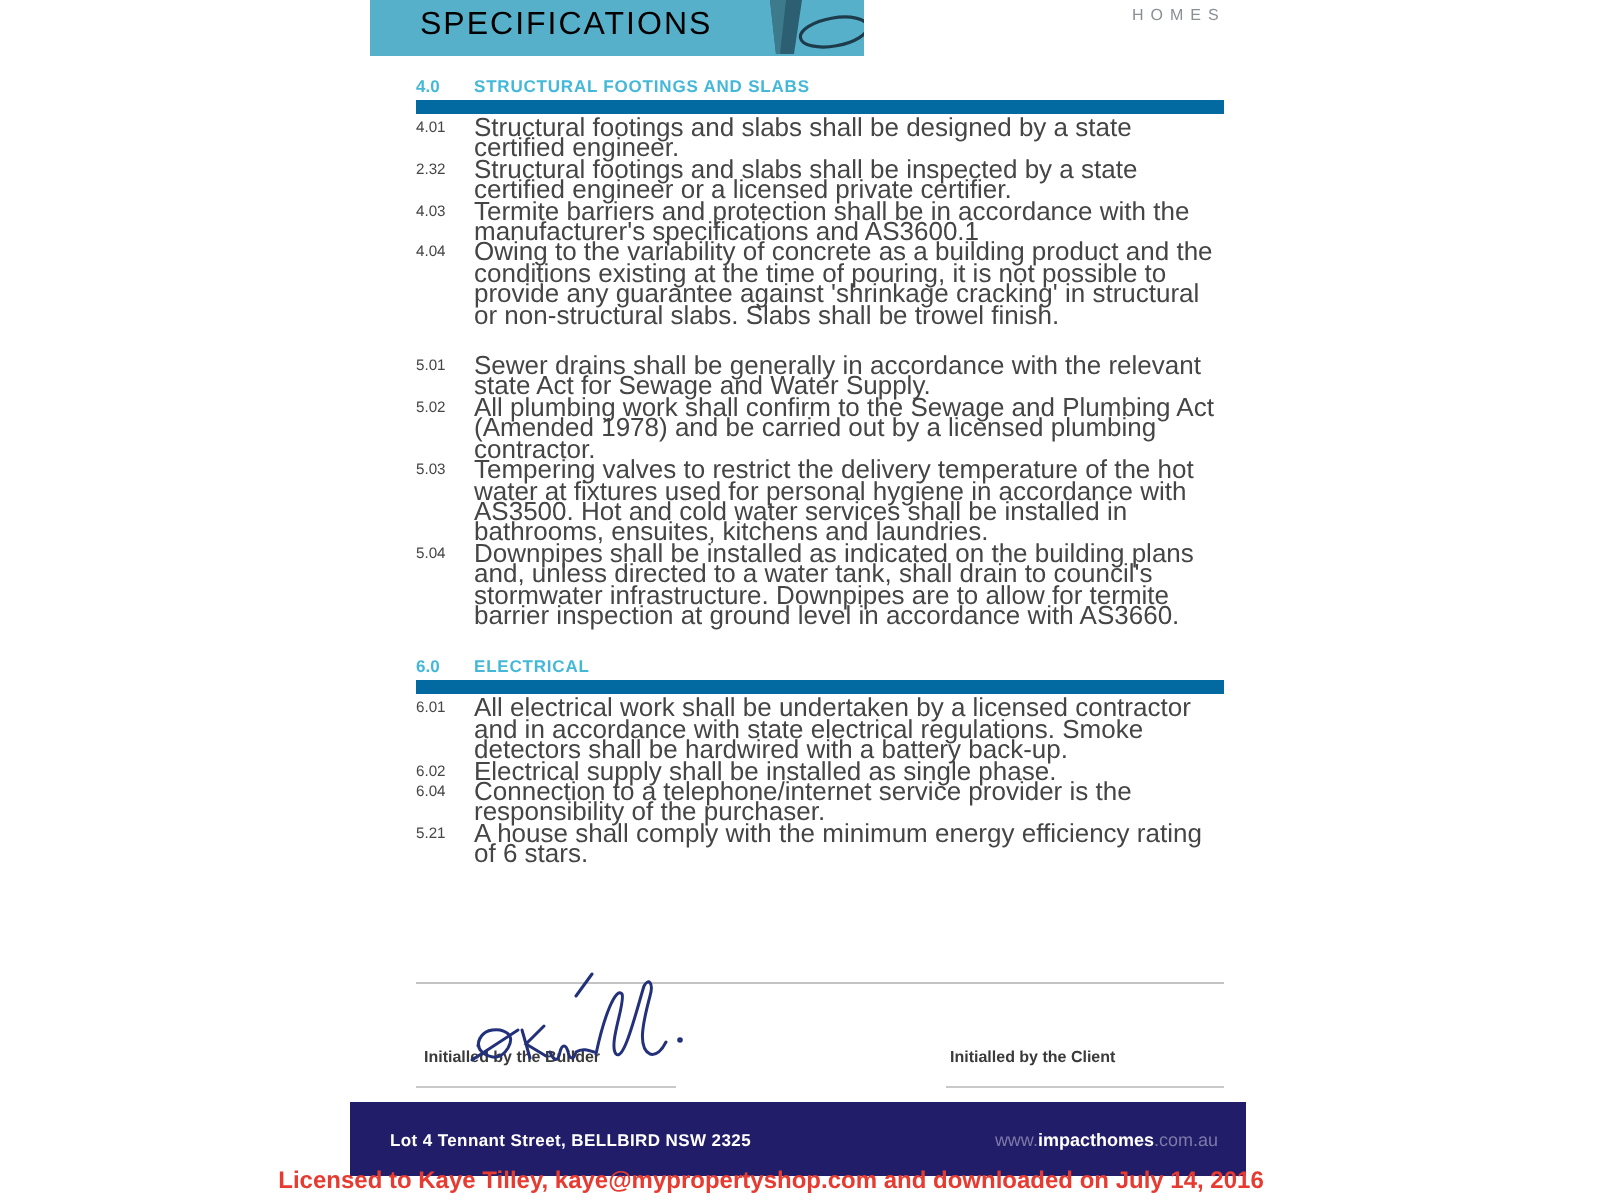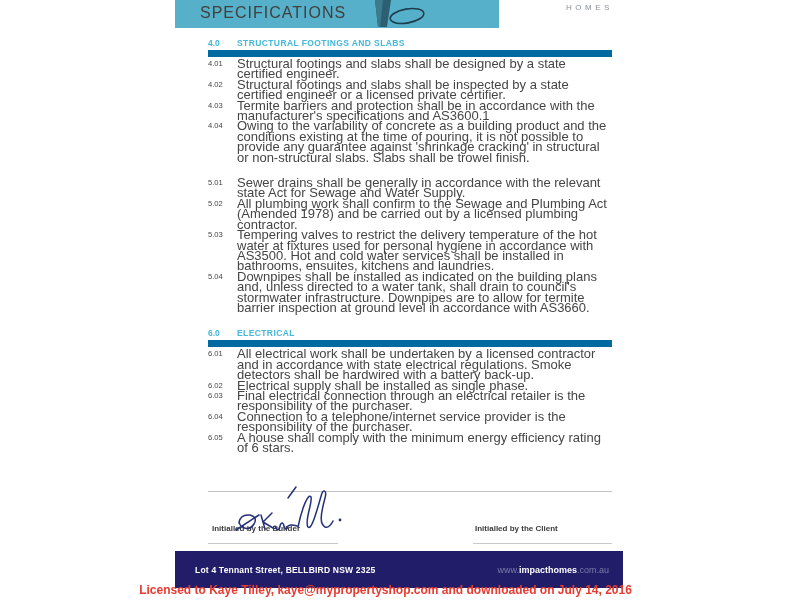--- a/index.html
+++ b/index.html
@@ -2,22 +2,22 @@
 <html><head>
 <meta charset="utf-8">
 <style>
   html,body { margin:0; padding:0; background:#ffffff; }
   .page {
     position:relative; width:800px; height:600px; background:#ffffff;
     font-family:"Liberation Sans", sans-serif; overflow:hidden;
   }
   
   .banner {
-    position:absolute; left:175px; top:0; width:324px; height:28px;
-    background:#57b0c9; color:#404040; overflow:hidden;
+    position:absolute; left:185px; top:0; width:247px; height:28px;
+    background:#57b0c9; color:#000000; overflow:hidden;
   }
   .banner-title {
     position:absolute; left:25px; top:0; line-height:26px;
     font-size:16px; letter-spacing:1px; font-weight:400;
   }
   .pen-art { position:absolute; left:190px; top:0; }
   .brand {
     position:absolute; left:538px; top:3px; font-size:8px;
     letter-spacing:3.5px; color:#8a8f94; font-weight:400;margin-left:28px;
   }
@@ -78,21 +78,21 @@
     <div class="section">
       <div class="section-heading">
         <span class="sec-num">4.0</span>
         <span class="sec-title">STRUCTURAL FOOTINGS AND SLABS</span>
       </div>
       <div class="item">
         <span class="item-num">4.01</span>
         <span class="item-text">Structural footings and slabs shall be designed by a state certified engineer.</span>
       </div>
       <div class="item">
-        <span class="item-num">4.02</span>
+        <span class="item-num">2.32</span>
         <span class="item-text">Structural footings and slabs shall be inspected by a state certified engineer or a licensed private certifier.</span>
       </div>
       <div class="item">
         <span class="item-num">4.03</span>
         <span class="item-text">Termite barriers and protection shall be in accordance with the manufacturer's specifications and AS3600.1</span>
       </div>
       <div class="item">
         <span class="item-num">4.04</span>
         <span class="item-text">Owing to the variability of concrete as a building product and the conditions existing at the time of pouring, it is not possible to provide any guarantee against 'shrinkage cracking' in structural or non-structural slabs. Slabs shall be trowel finish.</span>
       </div>
@@ -124,29 +124,25 @@
       </div>
       <div class="item">
         <span class="item-num">6.01</span>
         <span class="item-text">All electrical work shall be undertaken by a licensed contractor and in accordance with state electrical regulations. Smoke detectors shall be hardwired with a battery back-up.</span>
       </div>
       <div class="item">
         <span class="item-num">6.02</span>
         <span class="item-text">Electrical supply shall be installed as single phase.</span>
       </div>
       <div class="item">
-        <span class="item-num">6.03</span>
-        <span class="item-text">Final electrical connection through an electrical retailer is the responsibility of the purchaser.</span>
-      </div>
-      <div class="item">
         <span class="item-num">6.04</span>
         <span class="item-text">Connection to a telephone/internet service provider is the responsibility of the purchaser.</span>
       </div>
       <div class="item">
-        <span class="item-num">6.05</span>
+        <span class="item-num">5.21</span>
         <span class="item-text">A house shall comply with the minimum energy efficiency rating of 6 stars.</span>
       </div>
     </div>
   </div>
 
   <div class="sig-rule-top"></div>
   <span class="sig-label builder">Initialled by the Builder</span>
   <span class="sig-label client">Initialled by the Client</span>
 
   <svg class="signature-svg" width="135" height="58" viewBox="0 0 135 58">

